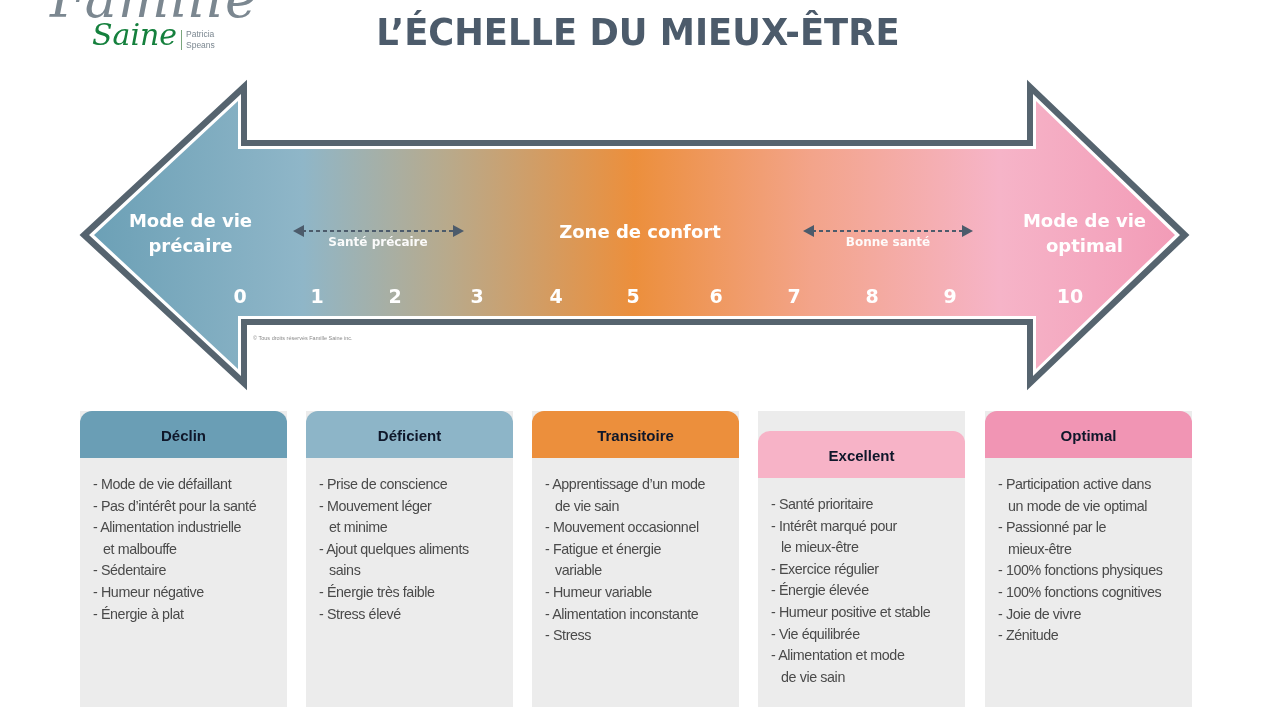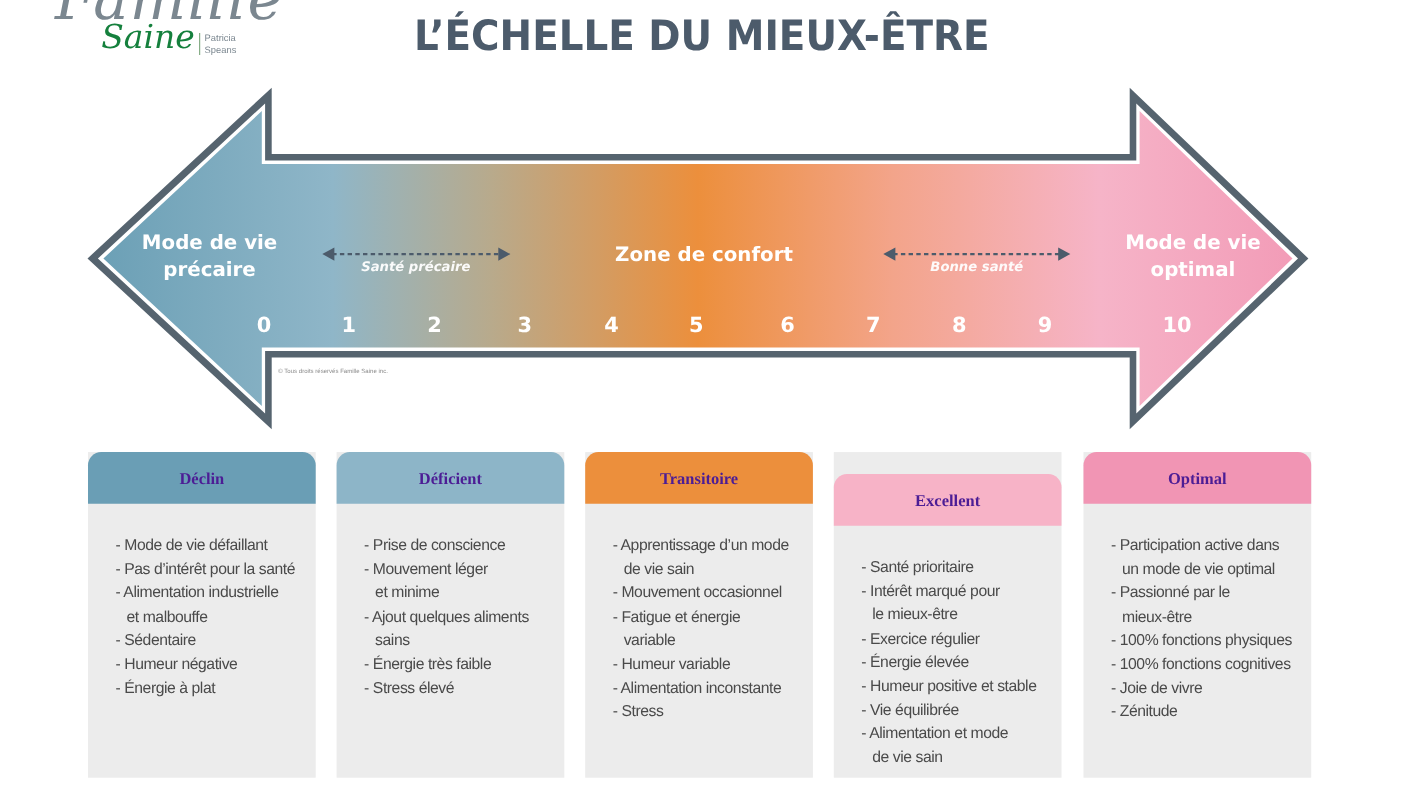--- a/index.html
+++ b/index.html
@@ -18,32 +18,32 @@
 
   
   .title { position:absolute; left:0; top:8px; width:1276px; text-align:center;
            font-family:"DejaVu Sans", sans-serif; font-weight:bold; font-size:38px;
            color:#4c5b6b; letter-spacing:0px; line-height:48px; transform:scaleX(0.93); transform-origin:637px 0; }
 
   
   .arrow-svg { position:absolute; left:0; top:0; }
   .arrow-label { position:absolute; color:#ffffff; font-family:"DejaVu Sans", sans-serif; font-weight:bold;
                  font-size:18px; text-align:center; line-height:25px; }
-  .range-label { position:absolute; color:#ffffff; font-family:"DejaVu Sans", sans-serif; font-style:italic;
+  .range-label { position:absolute; color:#ffffff; font-family:"DejaVu Sans", sans-serif; 
                  font-weight:bold; font-size:12px; text-align:center; opacity:0.95; }
   .tick { position:absolute; top:285px; color:#ffffff; font-family:"DejaVu Sans", sans-serif; font-weight:bold;
           font-size:19px; width:40px; text-align:center; margin-left:-20px; }
   .copyright { position:absolute; left:253px; top:335px; font-family:"Liberation Sans", sans-serif;
                font-size:5.5px; color:#8a8a8a; }
 
   
   .card { position:absolute; top:411px; width:207px; height:296px; background:#ececec; }
-  .card-header { height:47px; border-radius:12px 12px 0 0; color:#4c1d95; font-family:Liberation Serif, serif;
+  .card-header { height:47px; border-radius:12px 12px 0 0; color:#0f172a; font-family:Liberation Sans, sans-serif;
                  font-weight:bold; font-size:15px; text-align:center; line-height:50px; }
-  .card-list { list-style:none; margin:12px; padding:16px 0 0 13px; }
+  .card-list { list-style:none; margin:0; padding:16px 0 0 13px; }
   .card-list li { font-family:"Liberation Sans", sans-serif; font-size:14.3px; color:#4a4a4a;
                   line-height:21.6px; letter-spacing:-0.4px; padding-left:10px; text-indent:-10px; white-space:pre-line; }
 </style>
 </head>
 <body>
 
 <div class="logo">
   <div class="logo-famille">Famille</div>
   <div class="logo-saine">Saine</div>
   <div class="logo-sep"></div>

